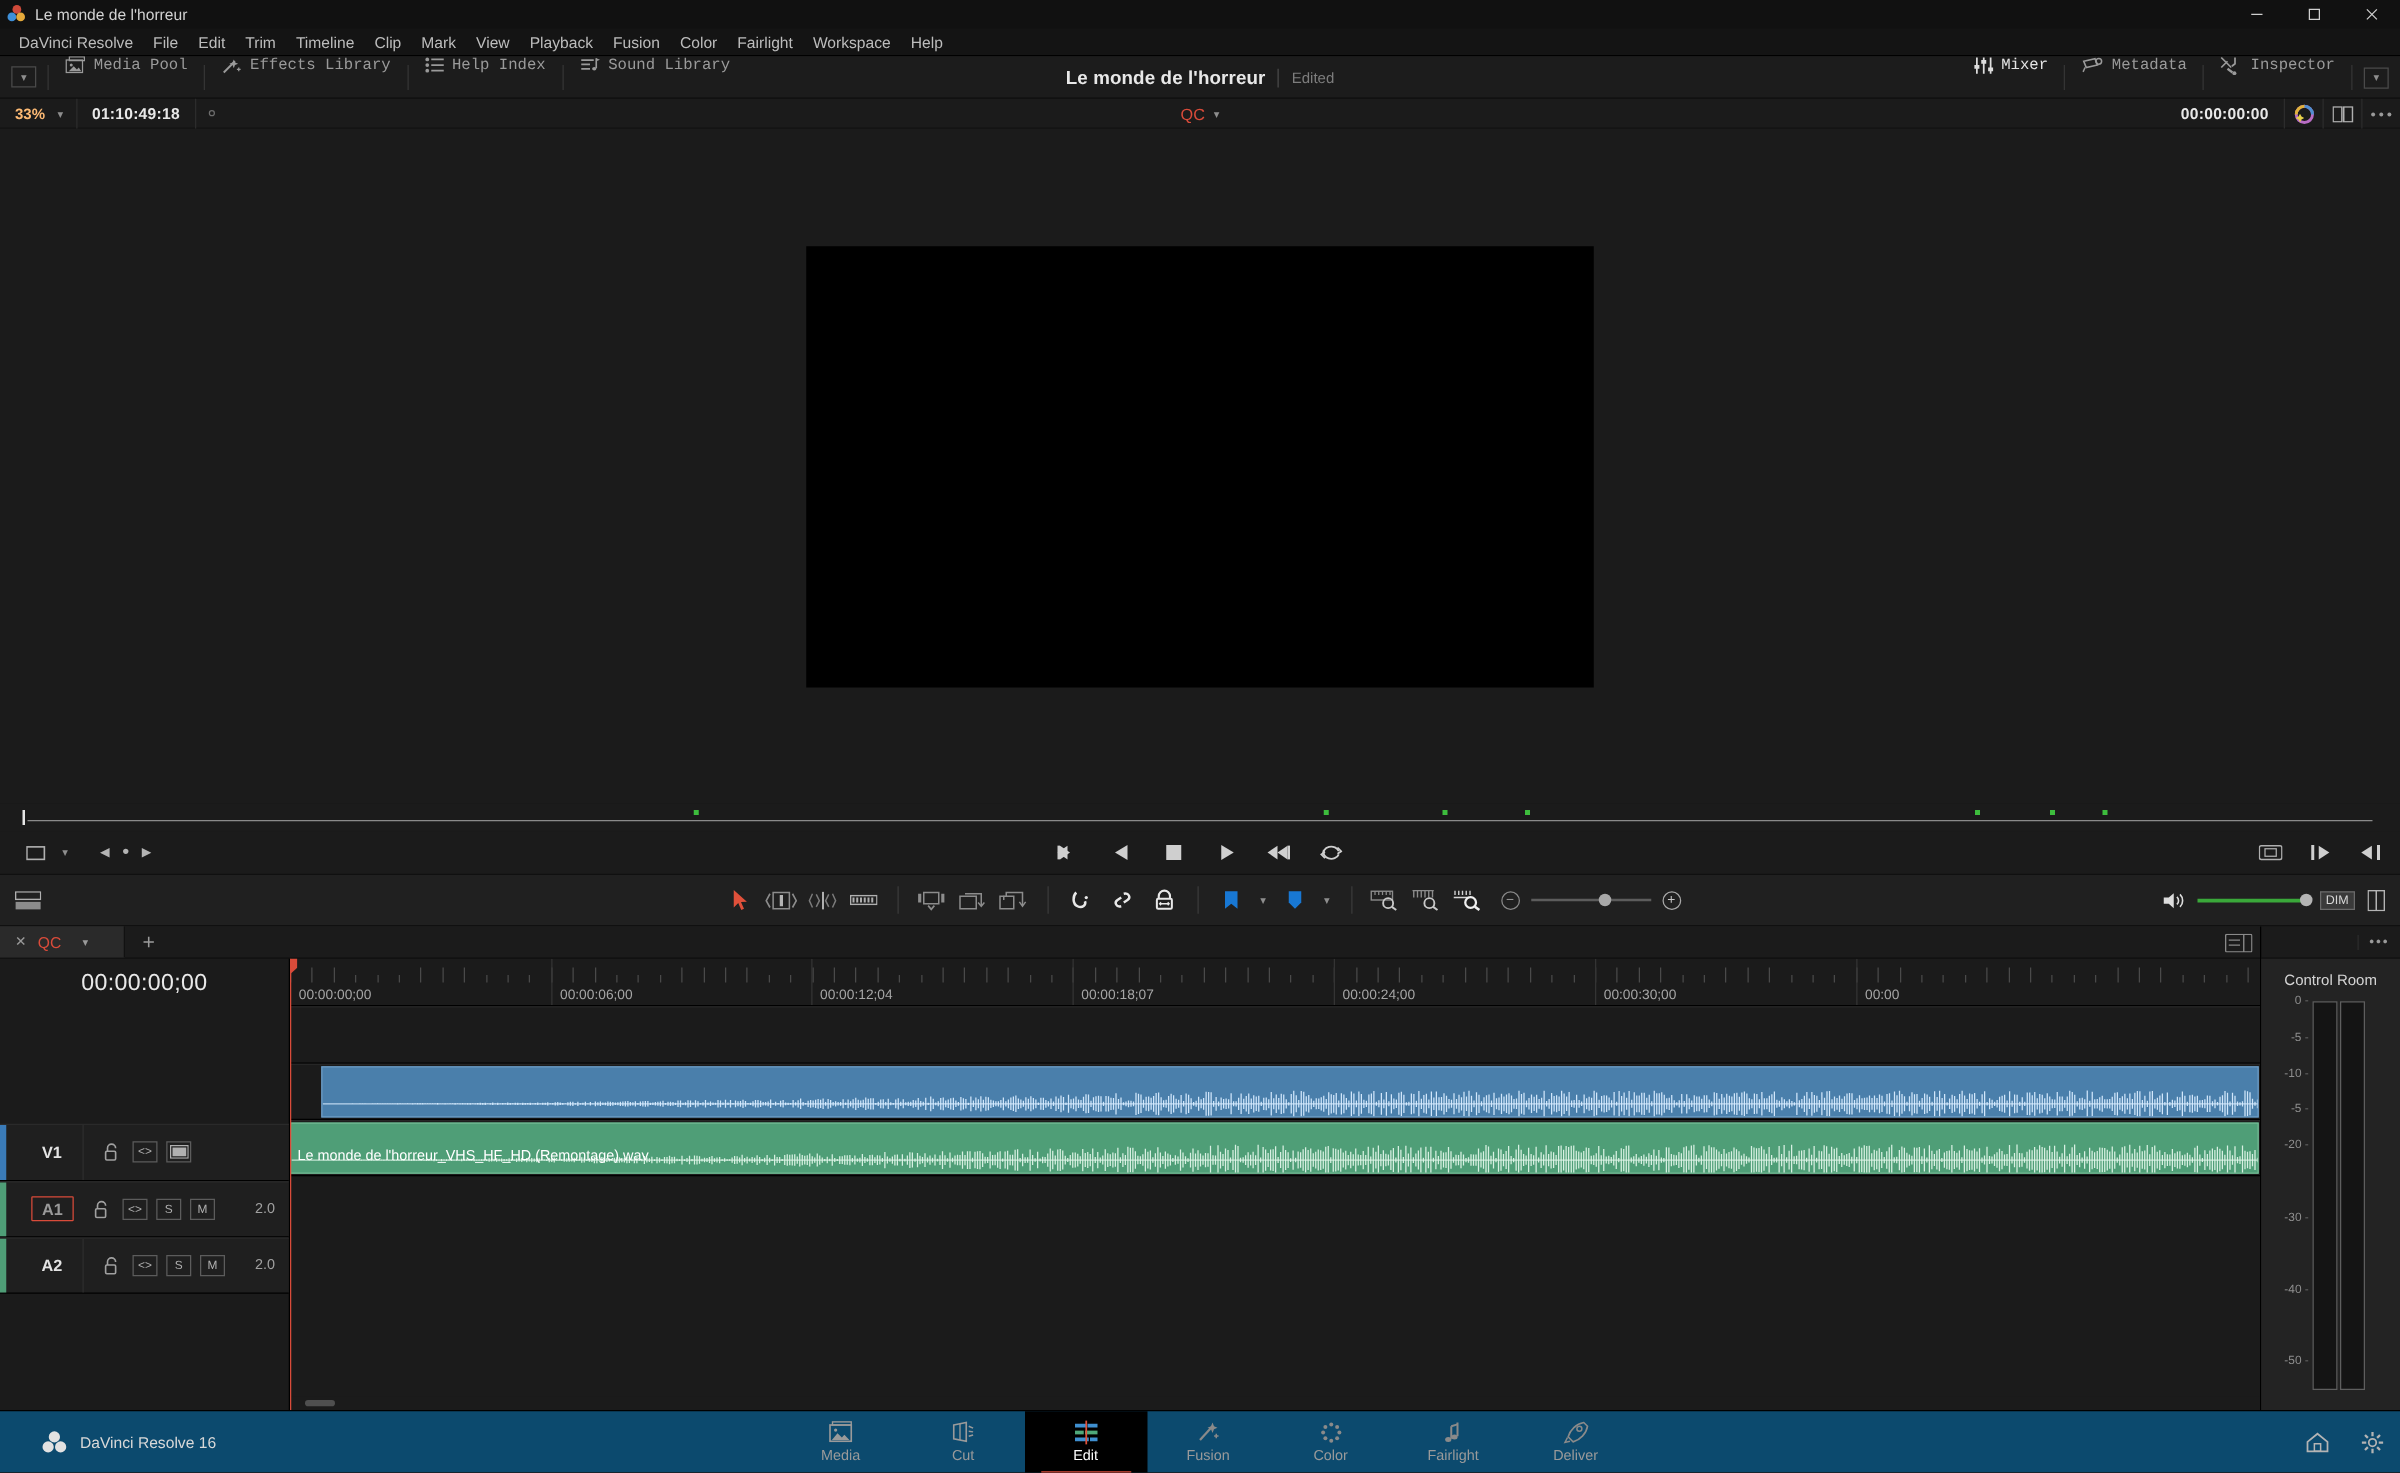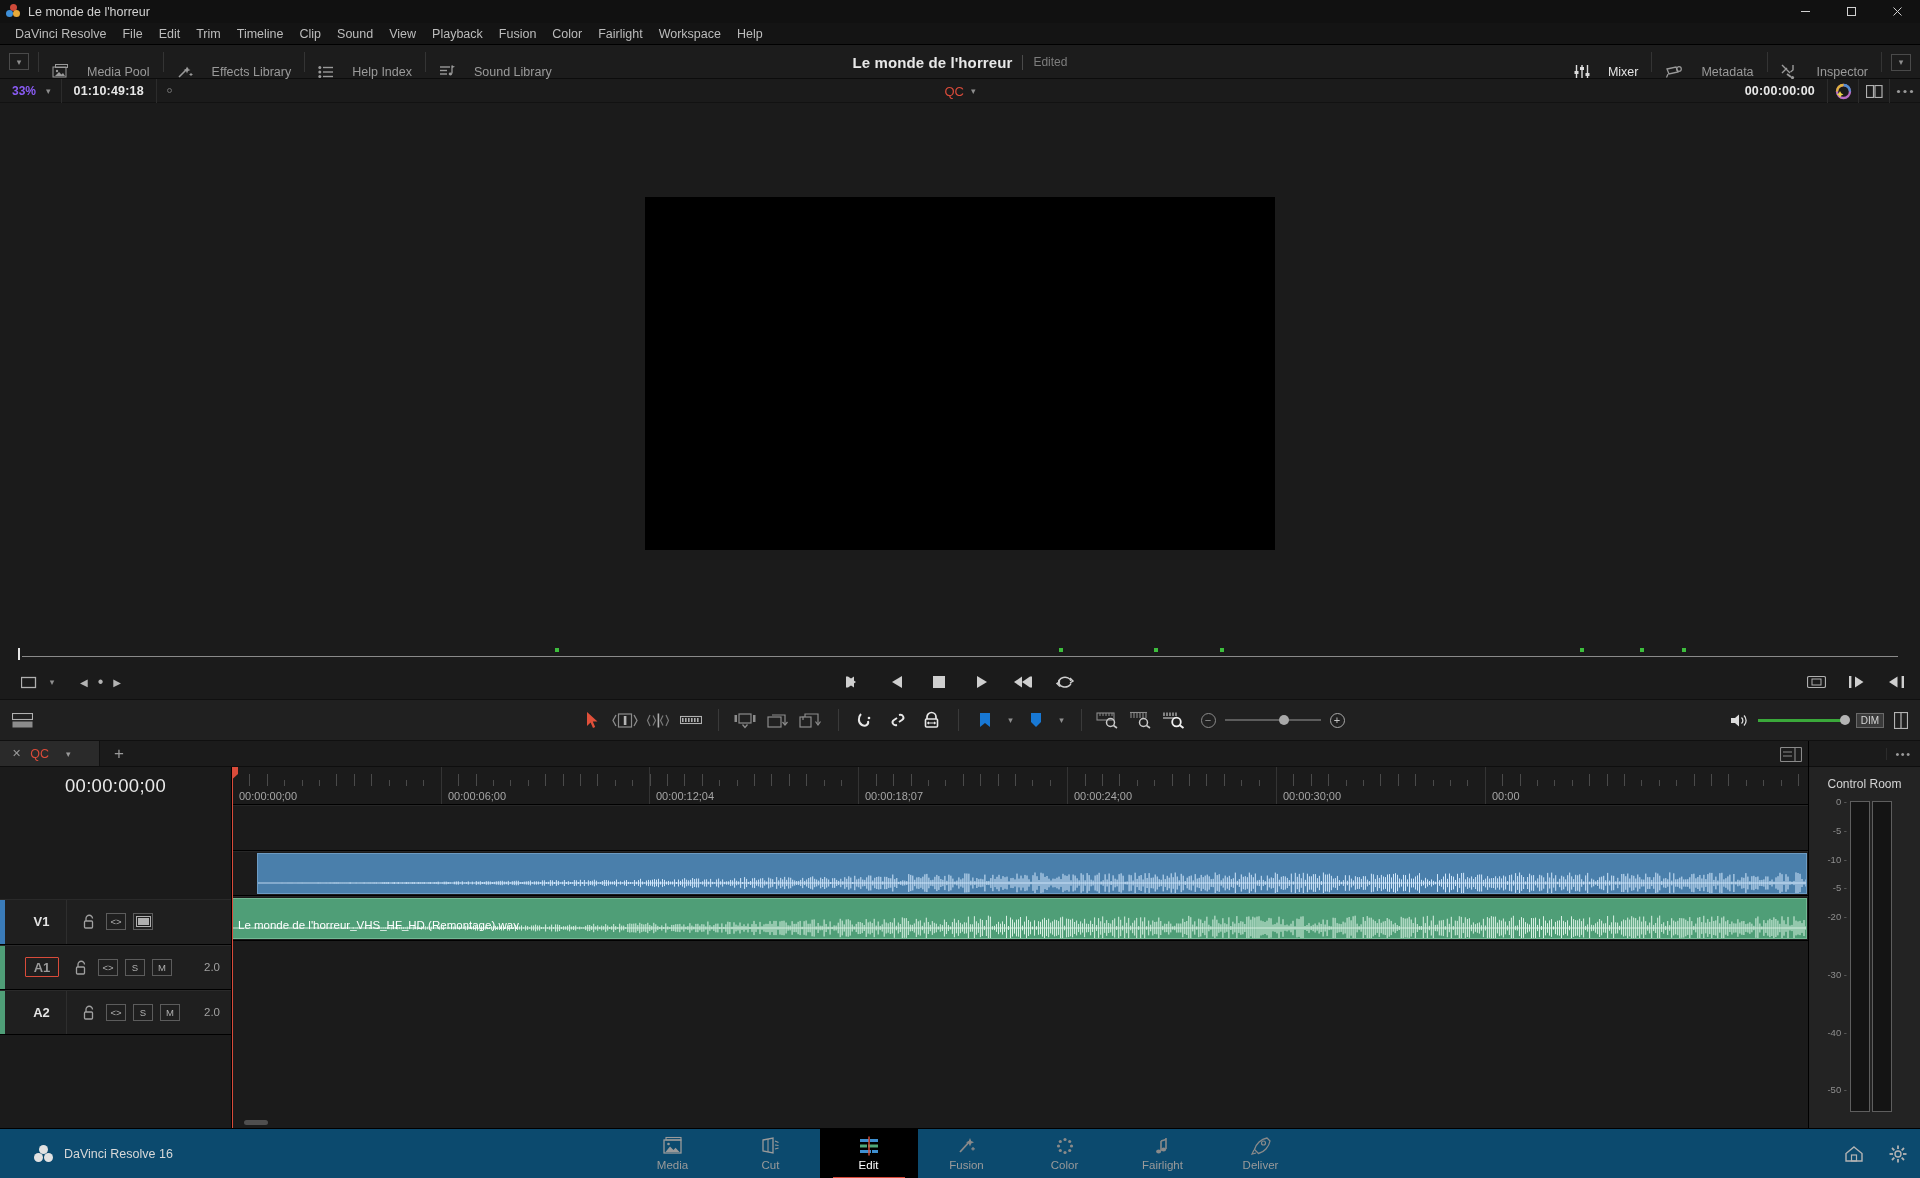--- a/index.html
+++ b/index.html
@@ -40,43 +40,43 @@
   .menubar span {
     font-size: 12.5px; color: #bcbcbc; padding: 0 8px; line-height: 22px; cursor: default;
   }
 
   
   .toolbar {
     height: 34px; flex: 0 0 34px; background: #1c1c1c; display: flex; align-items: center;
     position: relative; border-bottom: 1px solid #0c0c0c;
   }
   .tbtn {
-    display: flex; align-items: flex-end; gap: 18px; height: 34px; padding: 0 13px;
-    font-size: 12.5px; color: #9a9a9a; cursor: default; position: relative;
+    display: flex; align-items: flex-start; gap: 6px; height: 34px; padding: 0 13px;
+    font-size: 12.5px; color: #9a9a9a; cursor: default; position: relative; font-family: Liberation Mono, monospace;
   }
   .tb-sep { width: 1px; height: 20px; background: #343434; }
   .tb-chev {
     width: 20px; height: 17px; border: 1px solid #4a4a4a; display: flex;
     align-items: center; justify-content: center; margin: 0 9px; color: #8e8e8e; font-size: 9px;
   }
   .tb-center {
     position: absolute; left: 0; right: 0; top: 0; height: 34px;
     display: flex; align-items: center; justify-content: center; gap: 10px; pointer-events: none;
   }
   .tb-proj { font-size: 15px; color: #e8e8e8; font-weight: bold; letter-spacing: .1px; }
   .tb-divline { width: 1px; height: 15px; background: #4a4a4a; }
   .tb-edited { font-size: 12px; color: #7d7d7d; }
   .tb-right { position: absolute; right: 0; top: 0; height: 34px; display: flex; align-items: center; }
 
   
   .viewer-hdr {
     height: 24px; flex: 0 0 24px; background: #1b1b1b; display: flex; align-items: center;
     position: relative; border-bottom: 1px solid #121212;
   }
-  .vh-zoom { font-size: 12px; color: #8b5cf6; padding: 0 10px 0 12px; font-weight: bold; }
+  .vh-zoom { font-size: 12px; color: #fdba74; padding: 0 10px 0 12px; font-weight: bold; }
   .vh-chev { color: #8e8e8e; font-size: 9px; padding-right: 10px; }
   .vh-vsep { width: 1px; height: 24px; background: #2c2c2c; }
   .vh-tc { font-size: 12.5px; color: #e8e8e8; padding: 0 12px; font-weight: bold; letter-spacing:.2px;}
   .vh-dot { width: 5px; height: 5px; border: 1px solid #6e6e6e; border-radius: 50%; margin-left: 10px; }
   .vh-center {
     position: absolute; left: 0; right: 0; top: 0; height: 24px; display: flex;
     align-items: center; justify-content: center; gap: 7px; pointer-events: none;
   }
   .vh-qc { color: #d94b3a; font-size: 13px; }
   .vh-right { position: absolute; right: 0; top: 0; height: 24px; display: flex; align-items: center; gap: 0; }
@@ -233,21 +233,21 @@
     </div>
   </div>
 
   <div class="menubar">
     <span>DaVinci Resolve</span>
     <span>File</span>
     <span>Edit</span>
     <span>Trim</span>
     <span>Timeline</span>
     <span>Clip</span>
-    <span>Sound</span>
+    <span>Mark</span>
     <span>View</span>
     <span>Playback</span>
     <span>Fusion</span>
     <span>Color</span>
     <span>Fairlight</span>
     <span>Workspace</span>
     <span>Help</span>
   </div>
 
   <div class="toolbar">

